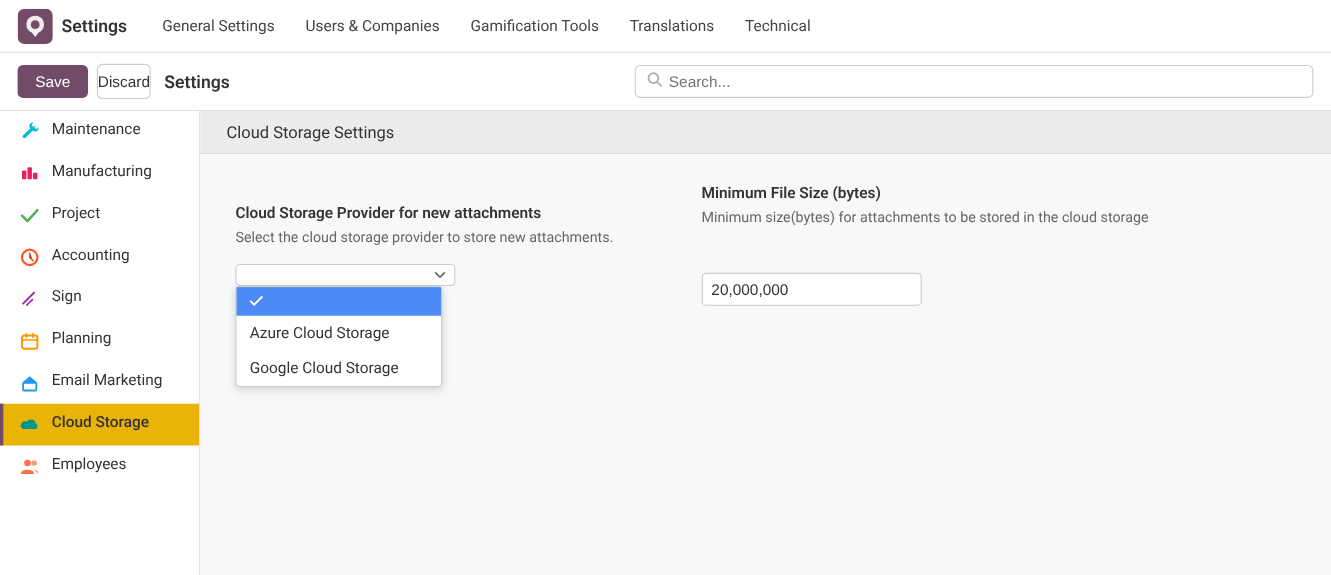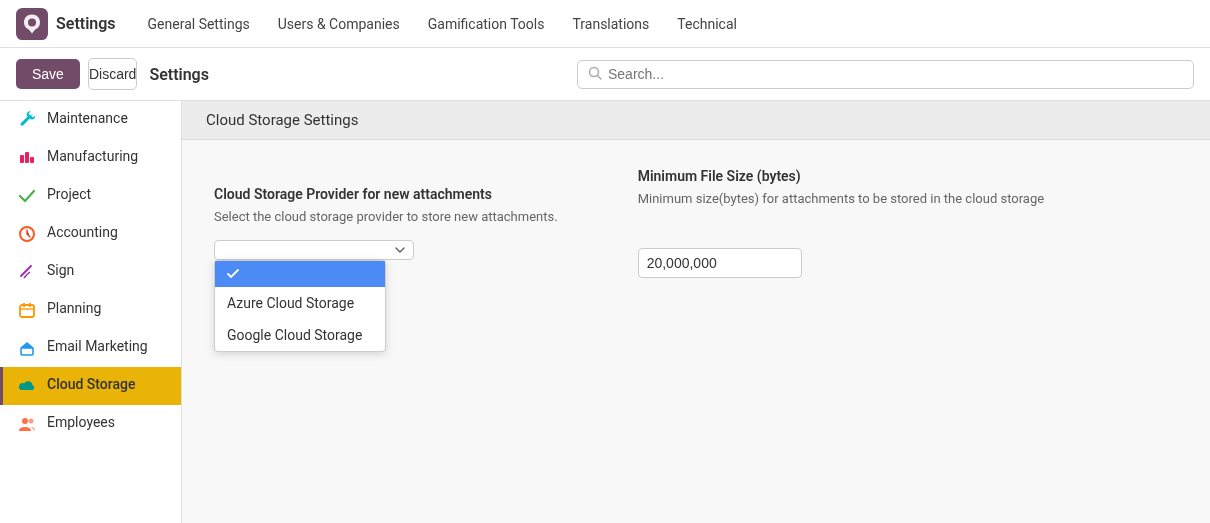--- a/index.html
+++ b/index.html
@@ -156,21 +156,21 @@
       color: #666;
       line-height: 1.4;
     }
     .field-value {
       font-size: 14px;
       color: #333;
       padding: 6px 8px;
       border: 1px solid #ccc;
       border-radius: 4px;
       background: #fff;
-      width: 164px;
+      width: 200px;
     }
 
     
     .dropdown-container {
       position: relative;
       width: 200px;
       margin-top: 8px;
     }
     .dropdown-trigger {
       display: flex;
@@ -180,21 +180,21 @@
       border-radius: 4px;
       padding: 6px 8px;
       background: #fff;
       cursor: pointer;
       font-size: 14px;
     }
     .dropdown-menu {
       position: absolute;
       top: 100%;
       left: 0;
-      width: 172px;
+      width: 188px;
       border: 1px solid #ccc;
       border-radius: 4px;
       background: #fff;
       z-index: 100;
       box-shadow: 0 2px 8px rgba(0,0,0,0.15);
     }
     .dropdown-option {
       padding: 8px 12px;
       cursor: pointer;
       font-size: 14px;

